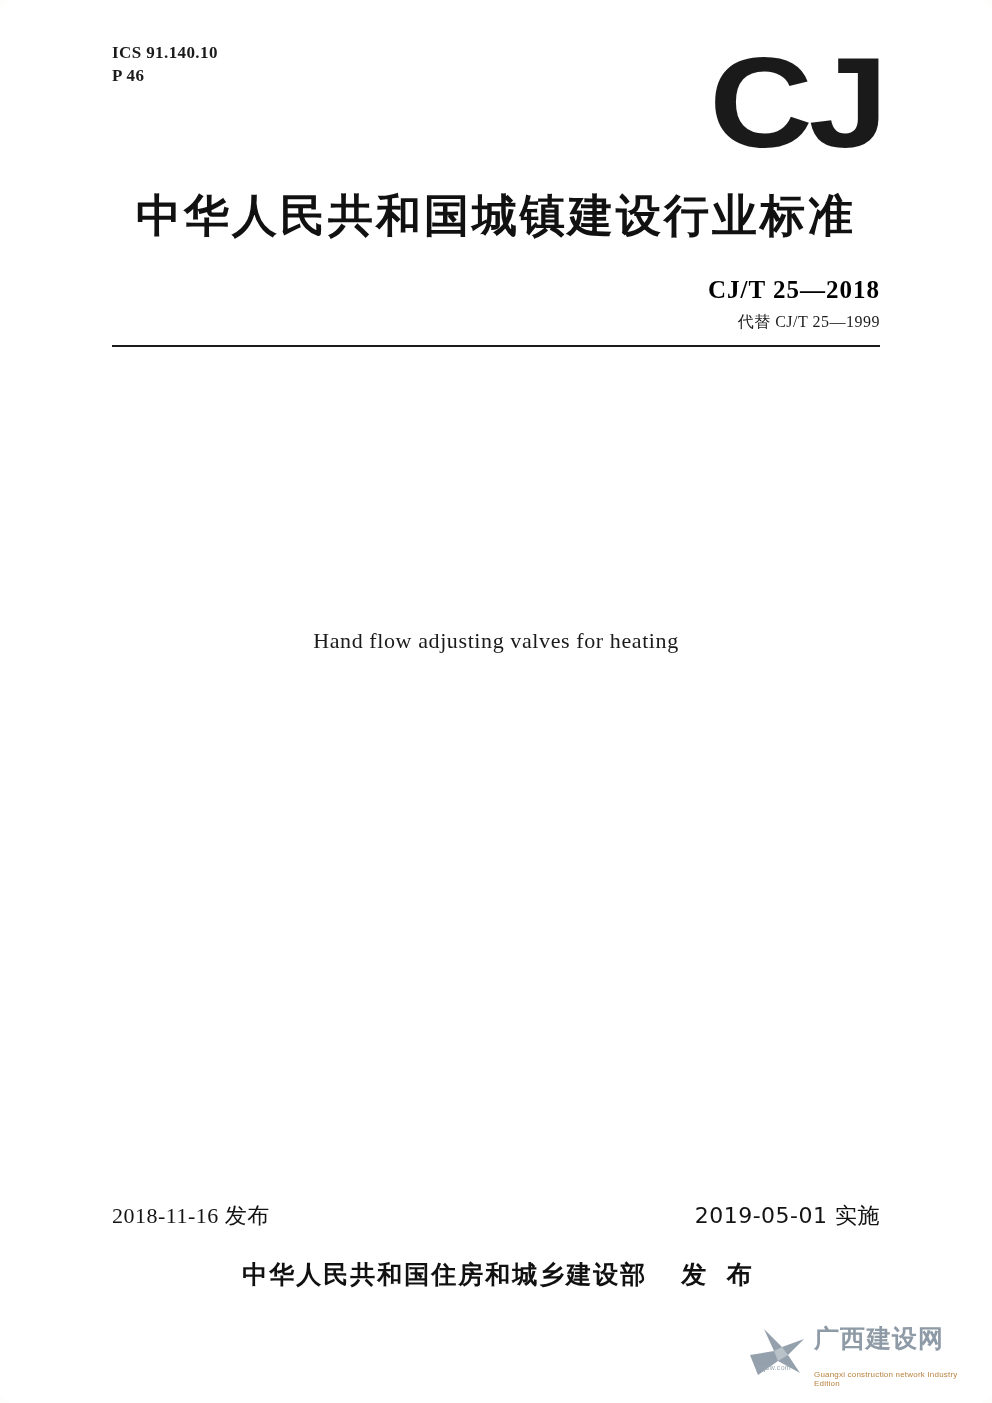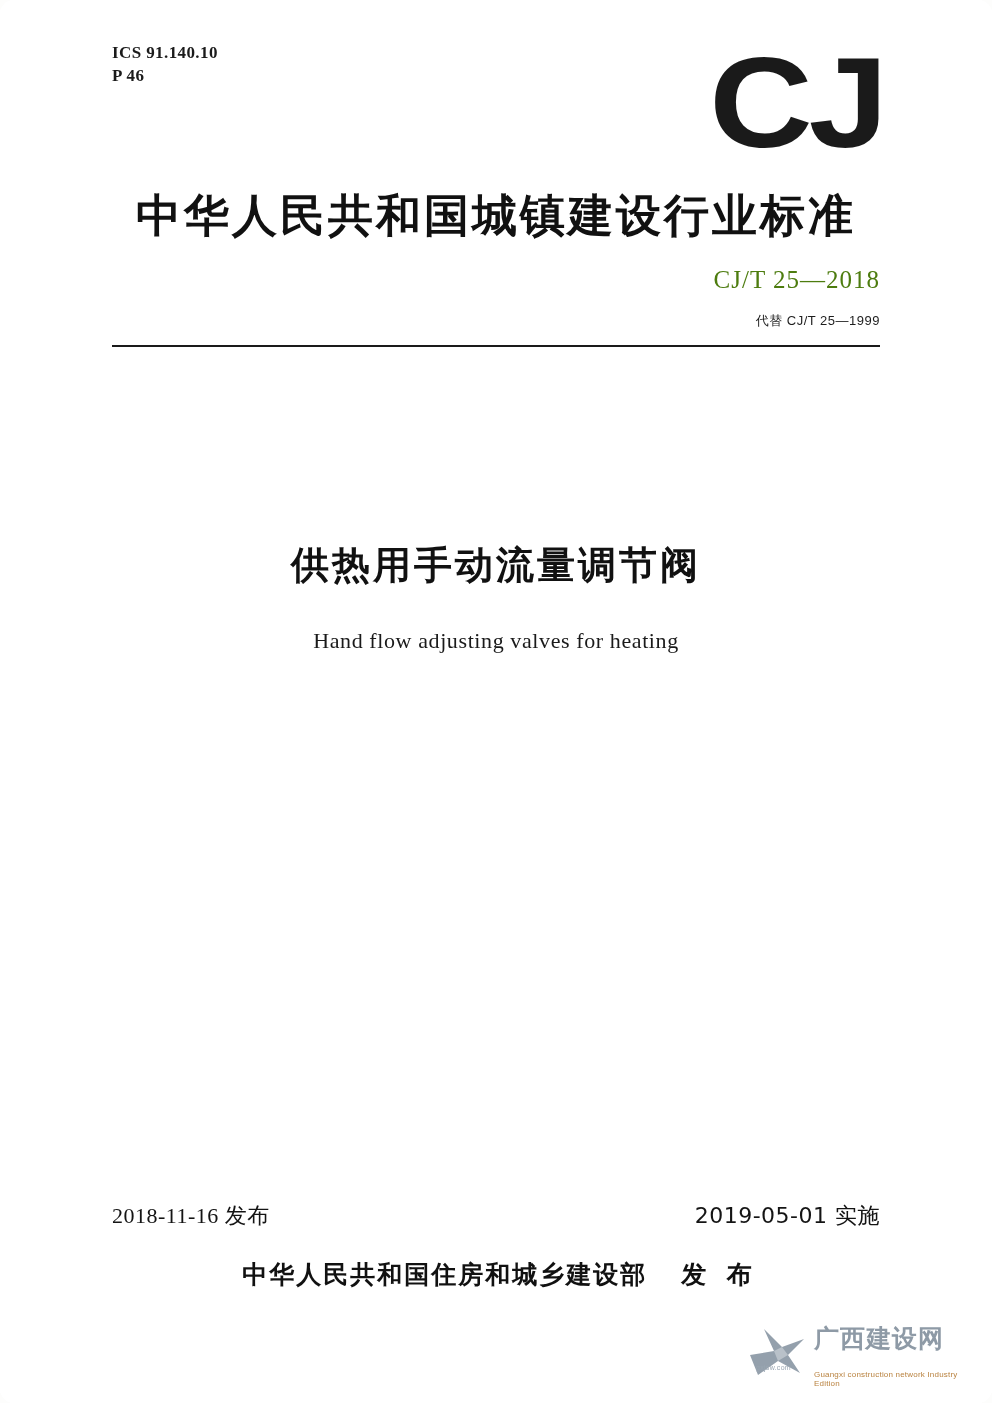--- a/index.html
+++ b/index.html
@@ -68,35 +68,35 @@
     font-weight: bold;
     font-size: 45px;
     letter-spacing: 3px;
     color: #111111;
   }
 
   
   .std-no {
     position: absolute;
     right: 112px;
-    top: 266px;
+    top: 276px;
     text-align: right;
     font-family: "Liberation Serif", serif;
-    font-weight: normal;
+    font-weight: bold;
     font-size: 25px;
-    color: #4d7c0f;
+    color: #000000;
     letter-spacing: 1px;
   }
   .std-replaces {
     position: absolute;
     right: 112px;
     top: 312px;
     text-align: left;
-    font-family: Liberation Sans, sans-serif;
-    font-size: 13px;
+    font-family: Liberation Serif, serif;
+    font-size: 16px;
     color: #1d1d1d;
     letter-spacing: 0.5px;
   }
 
   
   .rule {
     position: absolute;
     left: 112px;
     right: 112px;
     top: 345px;
@@ -227,21 +227,20 @@
 
     <div class="cj-logo">CJ</div>
 
     <div class="doc-main-title">中华人民共和国城镇建设行业标准</div>
 
     <div class="std-no">CJ/T 25—2018</div>
     <div class="std-replaces">代替 CJ/T 25—1999</div>
 
     <div class="rule"></div>
 
-    <div class="title-cn">供热用手动流量调节阀</div>
     <div class="title-en">Hand flow adjusting valves for heating</div>
 
     <div class="date-issue">2018-11-16 发布</div>
     <div class="date-impl">2019-05-01 实施</div>
 
     <div class="publisher">
       <span>中华人民共和国住房和城乡建设部</span><span class="pub-verb">发 布</span>
     </div>
 
     <div class="watermark">

